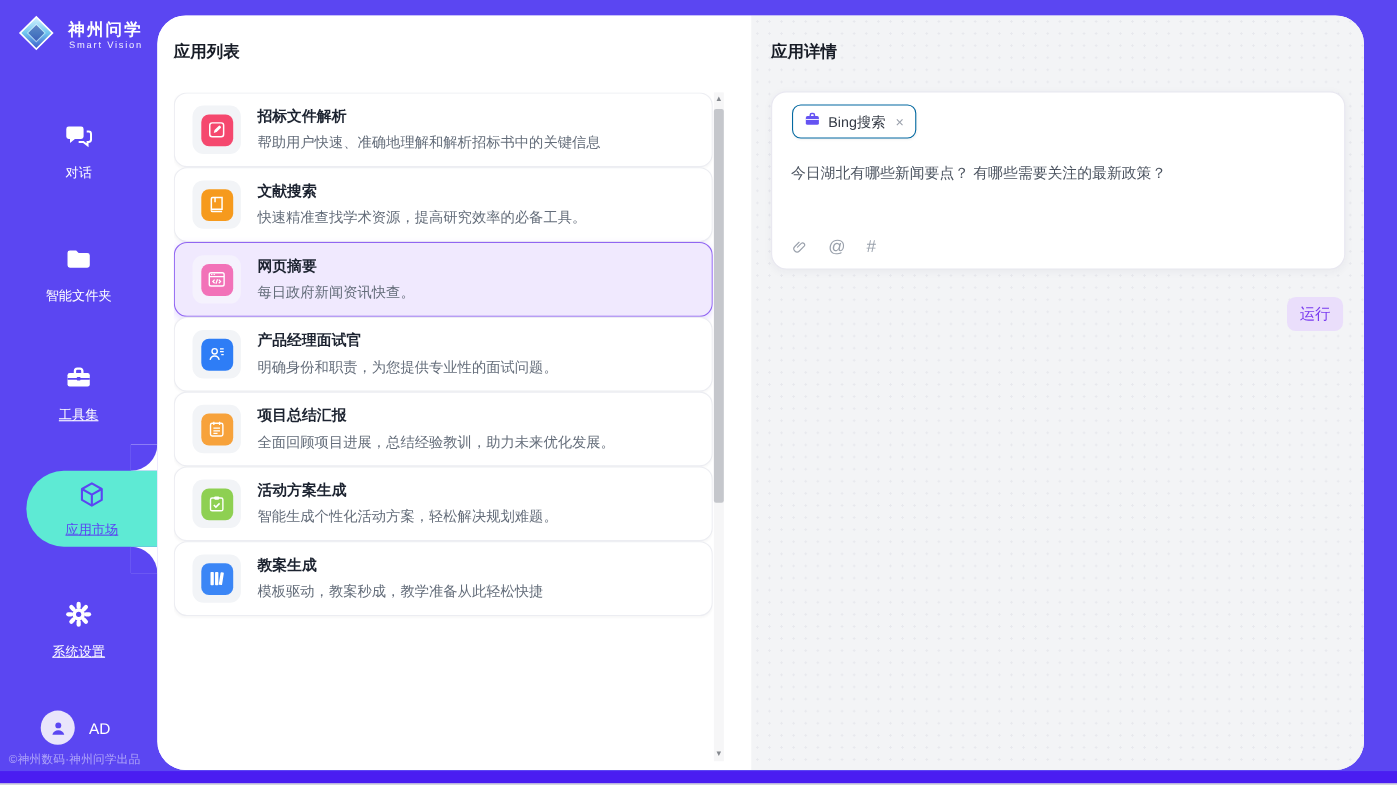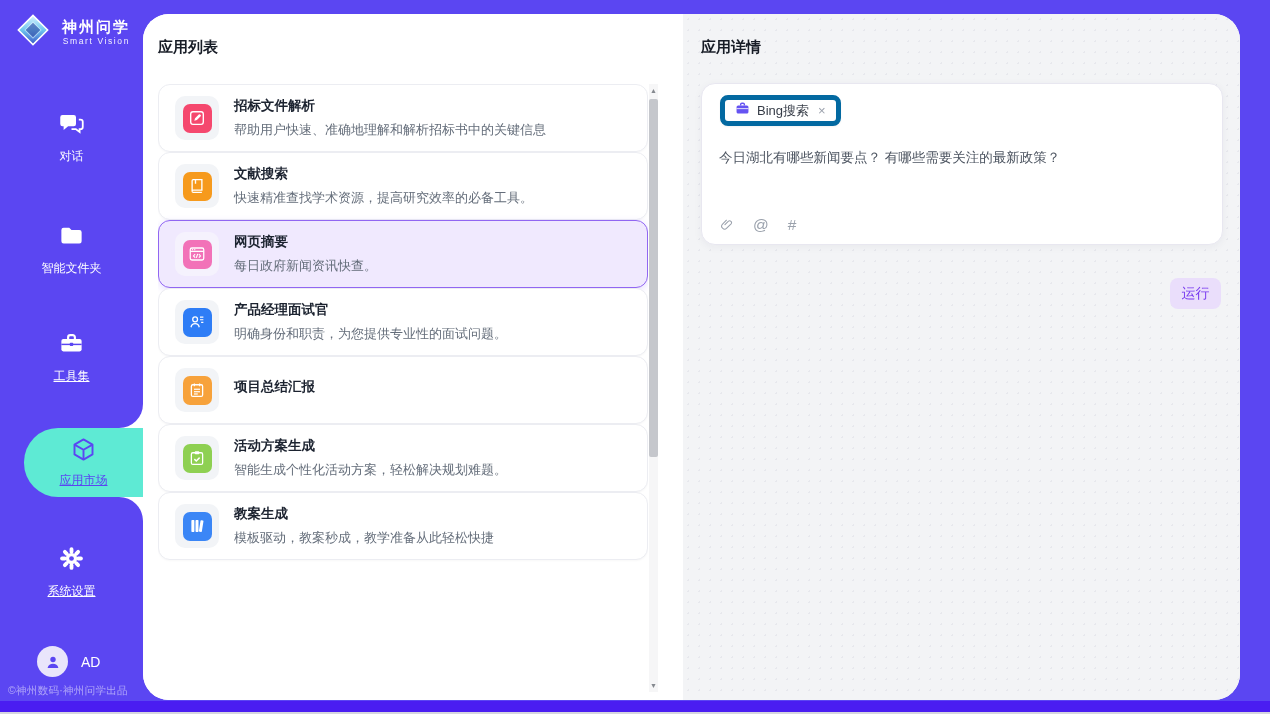--- a/index.html
+++ b/index.html
@@ -53,31 +53,31 @@
   .sb-arrow { position:absolute; left:0; width:9px; height:13px; display:flex; align-items:center;
               justify-content:center; font-size:7px; color:#85898f; cursor:pointer; }
   .sb-arrow.up { top:0; } .sb-arrow.down { bottom:0; }
   .sb-thumb { position:absolute; left:0; top:15px; width:9px; height:358px; background:#c5c7cc; border-radius:2px; cursor:pointer; }
   
   .detail-panel { position:relative; flex:1; background:#f3f4f6;
     background-image:radial-gradient(circle,#e7e8ed 1px,transparent 1px); background-size:11px 11px; }
   .detail-card { position:absolute; left:18px; right:17px; top:69px; height:162px; background:#fff;
                  border:1px solid #e8e7f0; border-radius:14px; box-shadow:0 2px 8px rgba(35,31,80,.05); }
   .chip { position:absolute; left:18px; top:11px; height:31px; display:flex; align-items:center; gap:7px;
-          padding:8px 10px; background:#fff; border:5px solid #0369a1; border-radius:8px;
+          padding:8px 10px; background:#fff; border:1px solid #0369a1; border-radius:8px;
           box-shadow:0 1px 2px rgba(0,0,0,.05); cursor:default; }
   .chip-label { font-size:13px; color:#353b46; }
   .chip-close { font-size:13px; color:#9ba1ac; margin-left:2px; cursor:pointer; }
   .prompt { position:absolute; left:17px; top:64px; right:20px; font-size:13.5px; color:#4c5460;
             line-height:1.5; cursor:text; }
   .attach-row { position:absolute; left:18px; bottom:10px; display:flex; align-items:center; gap:19px; }
   .attach-ic { color:#9aa1ac; font-size:15.5px; cursor:pointer; display:flex; align-items:center; }
   .run-btn { position:absolute; right:19px; top:256px; width:51px; height:31px; background:#eadefb;
              border:none; border-radius:8px; color:#7a3cf0; font-size:14px; cursor:pointer;
-             display:flex; align-items:center; justify-content:center; font-family:inherit;margin-top:8px; }
+             display:flex; align-items:center; justify-content:center; font-family:inherit; }
   
   .bottom-bar { position:absolute; left:0; right:0; bottom:0; height:13px; background:#4a1df1;
                 border-bottom:2px solid #d5d6df; }
 </style>
 </head>
 <body>
 
 <div class="logo">
   <span>
     <svg width="34" height="34" viewBox="0 0 36 36">
@@ -253,20 +253,21 @@
             <line x1="8.5" y1="3.2" x2="8.5" y2="7"></line>
                 <line x1="15.5" y1="3.2" x2="15.5" y2="7"></line>
             <line x1="8" y1="11" x2="16" y2="11"></line>
                 <line x1="8" y1="14.3" x2="16" y2="14.3"></line>
                 <line x1="8" y1="17.3" x2="13" y2="17.3"></line>
           </svg>
         </span>
           </span>
         <span>
           <div class="card-name">项目总结汇报</div>
+          <div class="card-desc">全面回顾项目进展，总结经验教训，助力未来优化发展。</div>
         </span>
       </div>
 
       <div class="card">
         <span class="icon-wrap">
             <span class="icon-box" style="background: rgb(142, 208, 82);">
           <svg width="18" height="18" viewBox="0 0 24 24" fill="none" stroke="#fff" stroke-width="1.7">
             <rect x="4.5" y="5" width="15" height="15.5" rx="2"></rect>
             <rect x="9" y="3" width="6" height="4" rx="1" fill="#fff" stroke="none"></rect>
             <path d="M8.5 13.5l2.5 2.5 4.5-4.5" stroke-width="1.9"></path>

